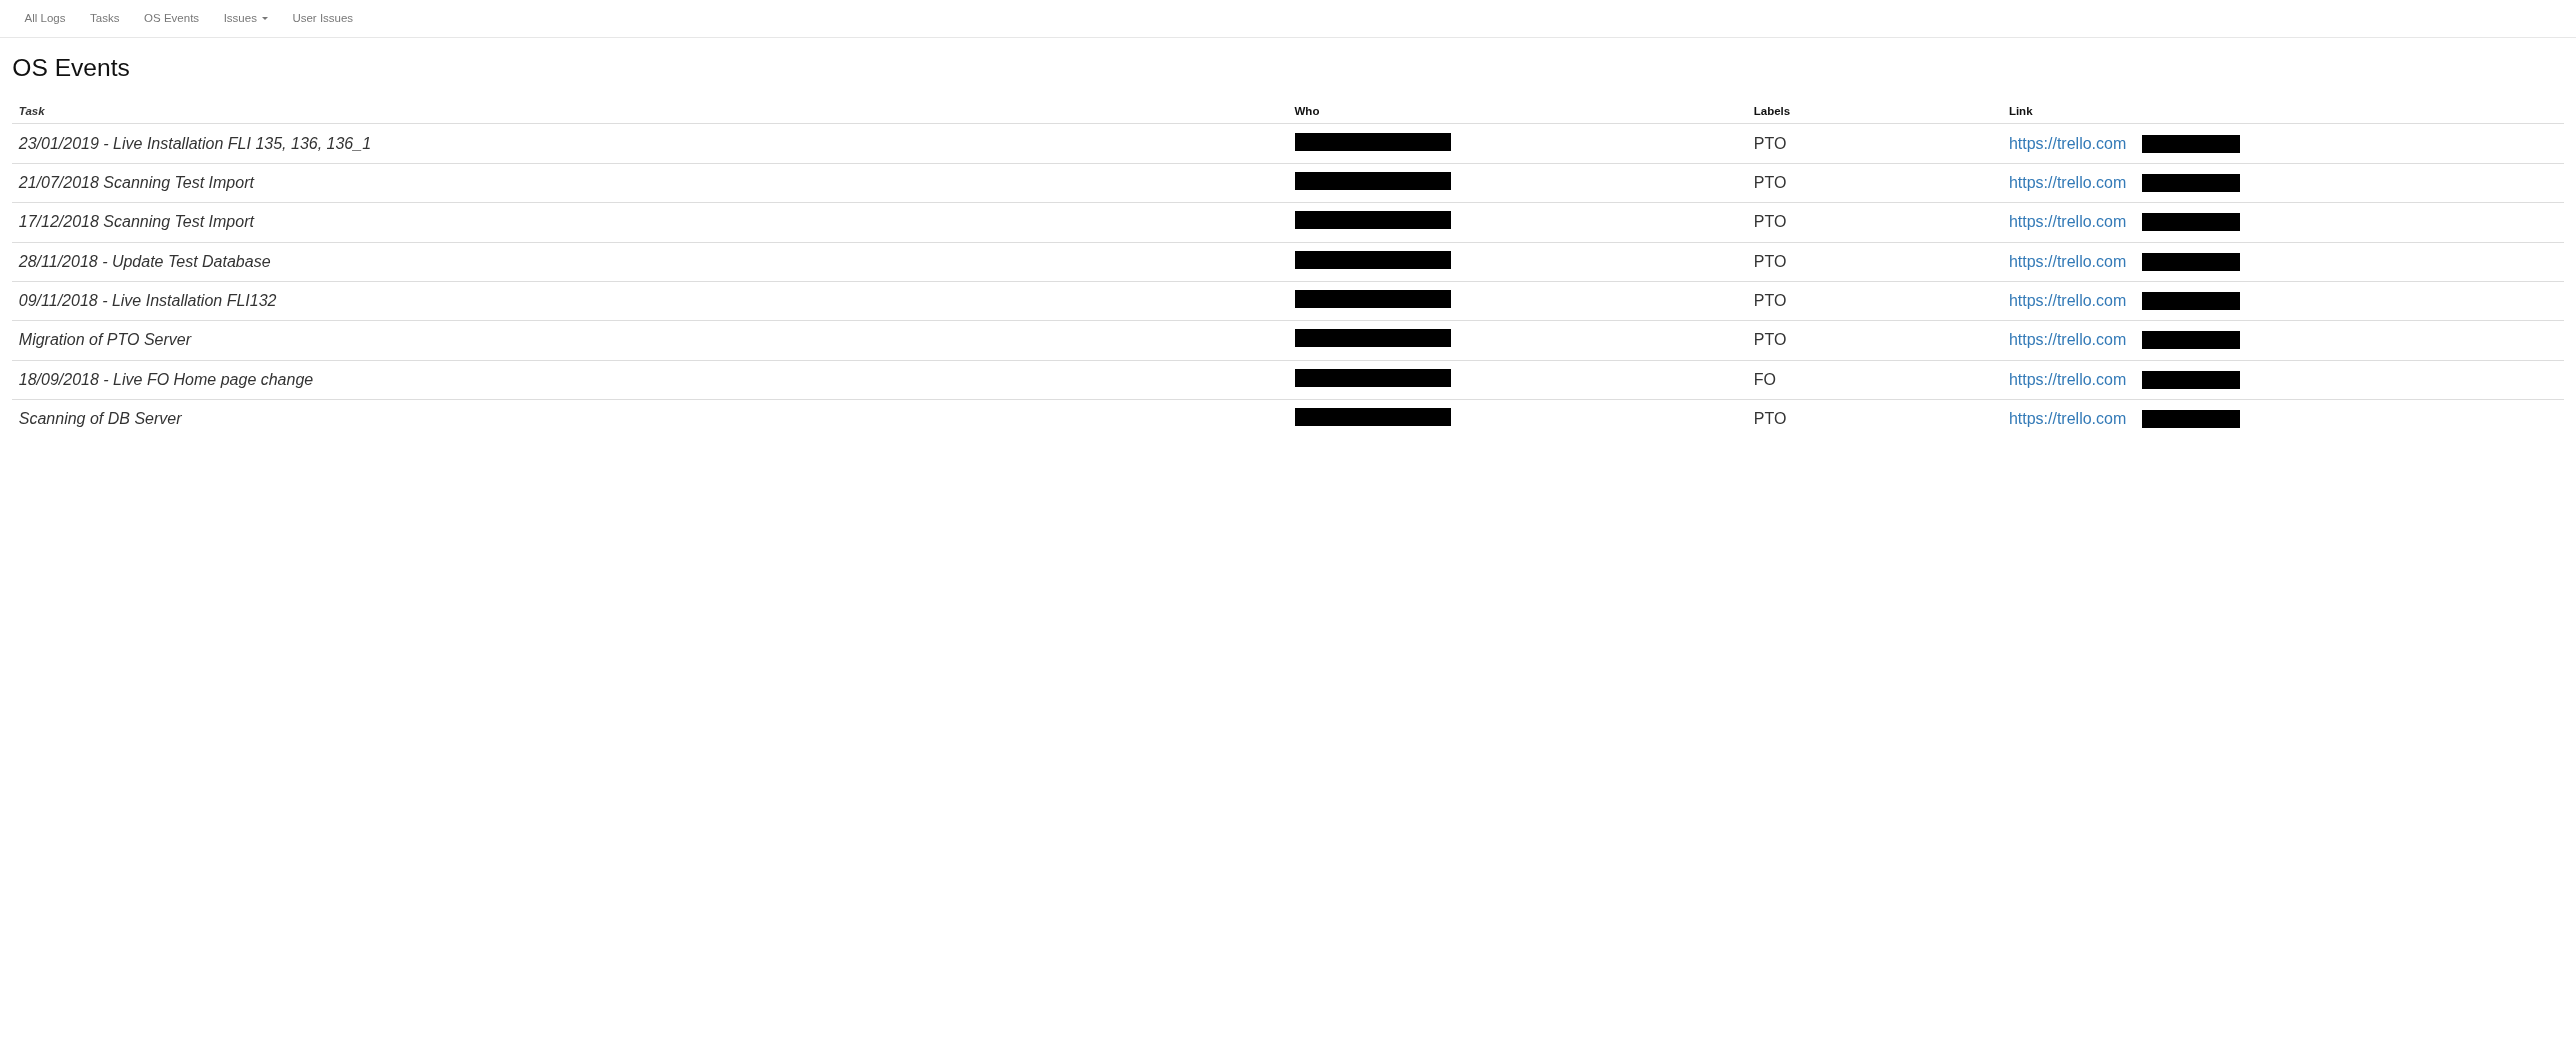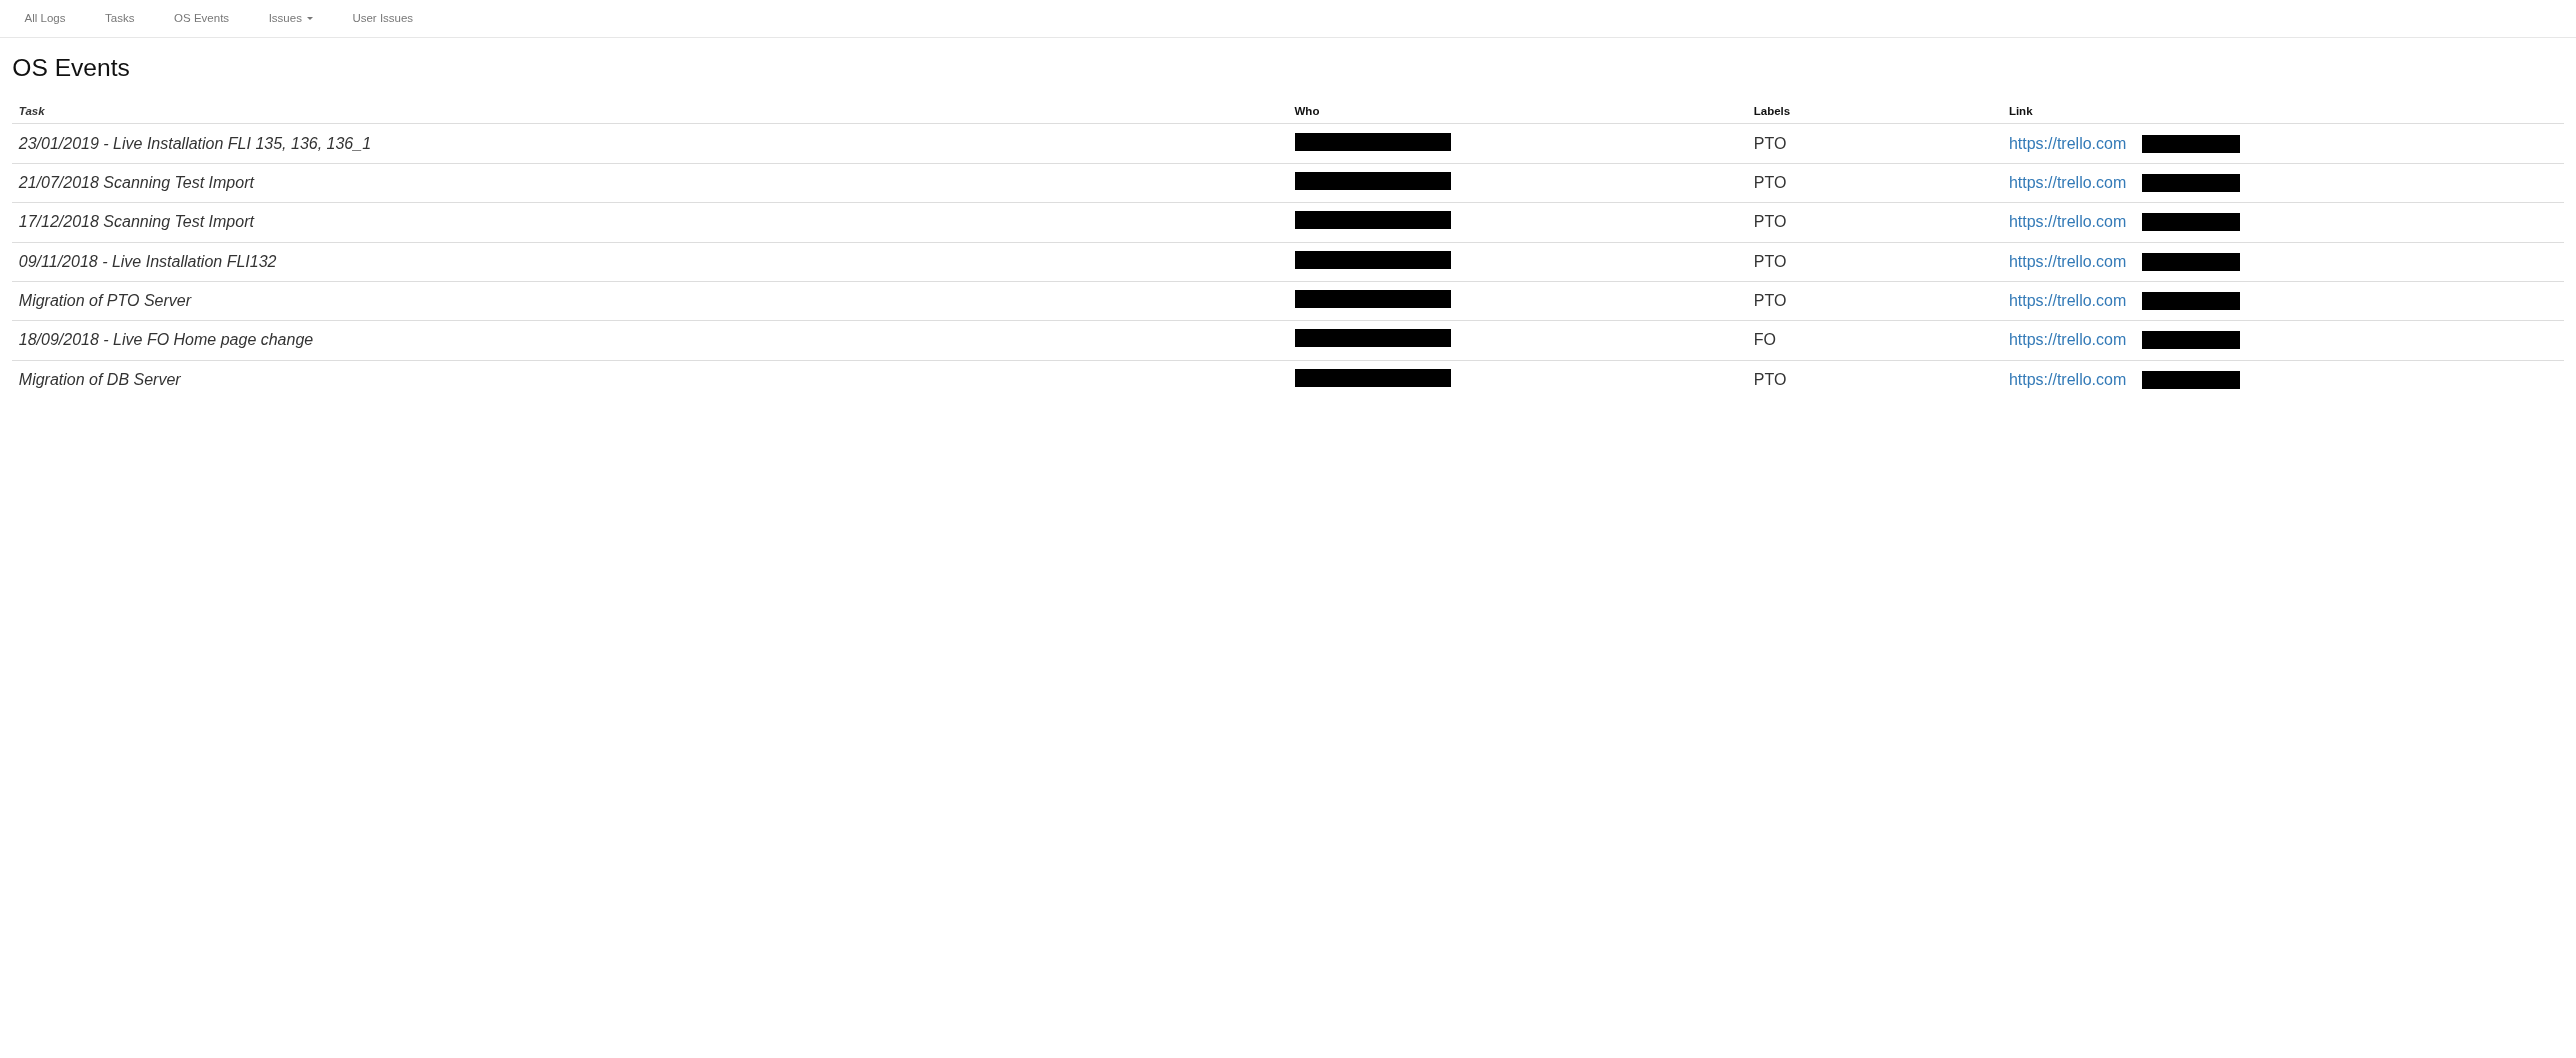--- a/index.html
+++ b/index.html
@@ -9,21 +9,20 @@
       color: #333;
       background: #fff;
     }
     .navbar {
       border-bottom: 0.8px solid #e7e7e7;
       padding: 0 12.3px;
     }
     .nav {
       display: flex;
       list-style: none;
-      gap: 15px;
     }
     .nav-item {
       padding: 12.3px 12.3px;
       font-size: 11.5px;
       color: #777;
       cursor: pointer;
       display: flex;
       align-items: center;
       gap: 3.3px;
     }
@@ -165,20 +164,31 @@
           <td class="who-cell"><span class="redacted-who"></span></td>
           <td class="labels-cell">PTO</td>
           <td class="link-cell">
             <span class="link-wrap">
               <a href="#">https://trello.com</a>
               <span class="redacted-link"></span>
             </span>
           </td>
         </tr>
         <tr>
+          <td class="task-cell">28/11/2018 - Update Test Database</td>
+          <td class="who-cell"><span class="redacted-who"></span></td>
+          <td class="labels-cell">PTO</td>
+          <td class="link-cell">
+            <span class="link-wrap">
+              <a href="#">https://trello.com</a>
+              <span class="redacted-link"></span>
+            </span>
+          </td>
+        </tr>
+        <tr>
           <td class="task-cell">09/11/2018 - Live Installation FLI132</td>
           <td class="who-cell"><span class="redacted-who"></span></td>
           <td class="labels-cell">PTO</td>
           <td class="link-cell">
             <span class="link-wrap">
               <a href="#">https://trello.com</a>
               <span class="redacted-link"></span>
             </span>
           </td>
         </tr>
@@ -198,21 +208,21 @@
           <td class="who-cell"><span class="redacted-who"></span></td>
           <td class="labels-cell">FO</td>
           <td class="link-cell">
             <span class="link-wrap">
               <a href="#">https://trello.com</a>
               <span class="redacted-link"></span>
             </span>
           </td>
         </tr>
         <tr>
-          <td class="task-cell">Migration of DB Server</td>
+          <td class="task-cell">Scanning of DB Server</td>
           <td class="who-cell"><span class="redacted-who"></span></td>
           <td class="labels-cell">PTO</td>
           <td class="link-cell">
             <span class="link-wrap">
               <a href="#">https://trello.com</a>
               <span class="redacted-link"></span>
             </span>
           </td>
         </tr>
       </tbody>

